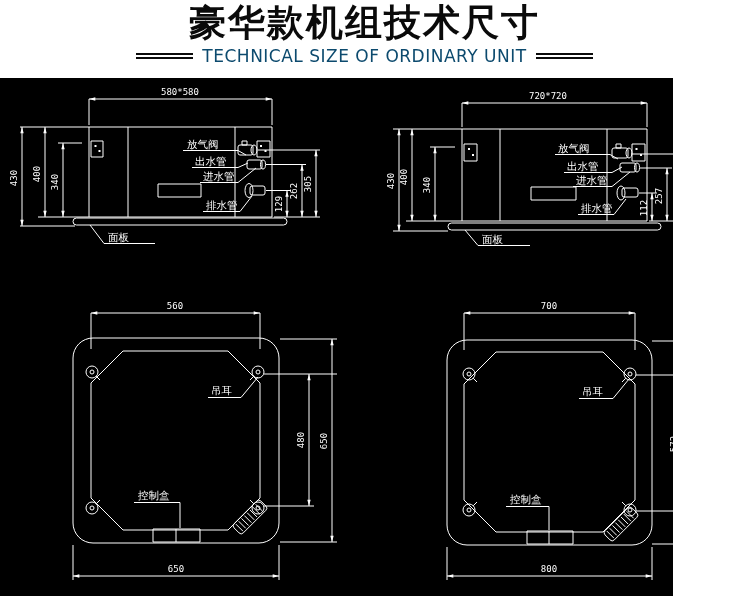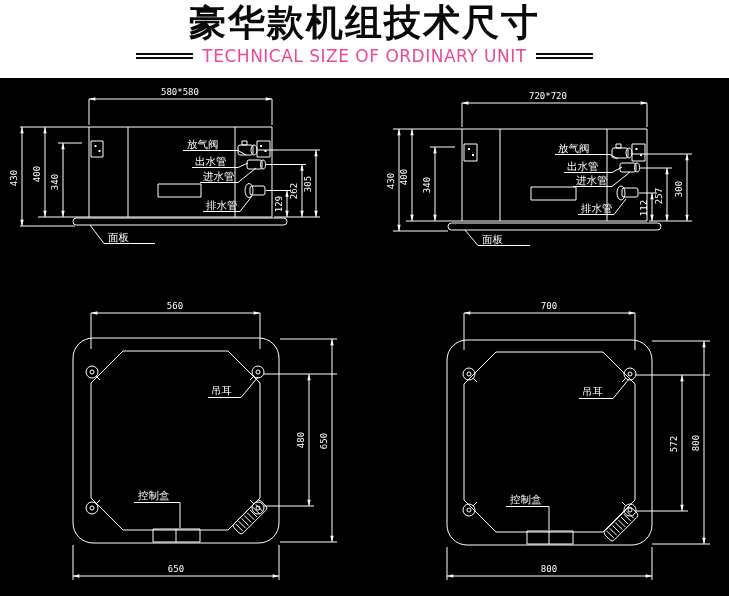--- a/index.html
+++ b/index.html
@@ -1,23 +1,23 @@
 <!DOCTYPE html>
 <html><head>
 <meta charset="utf-8">
 <style>
   * { margin:0; padding:0; box-sizing:border-box; }
   html,body { width:729px; height:596px; }
   body { background:#ffffff; font-family:"DejaVu Sans", sans-serif; }
-  .page { position:relative; width:729px; height:596px; overflow:hidden; background:#ffffff; }
+  .page { position:relative; width:673px; height:596px; overflow:hidden; background:#ffffff; }
   .header { position:absolute; top:0; left:0; width:729px; height:78px; background:#ffffff; text-align:center; }
   .title { margin-top:1px; font-size:37px; font-weight:bold; color:#0a0a0a; letter-spacing:2px; line-height:1.2; }
   .subtitle-row { display:flex; align-items:center; justify-content:center; margin-top:1px; }
   .rule { width:57px; height:6px; border-top:2px solid #0a0a0a; border-bottom:2px solid #0a0a0a; margin:0 9px; }
-  .subtitle { font-size:17px; color:#ec4899; letter-spacing:0.5px; white-space:nowrap; }
+  .subtitle { font-size:17px; color:#0c4a6e; letter-spacing:0.5px; white-space:nowrap; }
   .canvas { position:absolute; top:78px; left:0; width:729px; height:518px; background:#000000; }
   svg text { fill:#ffffff; stroke:none; }
   .dim-t { font-size:9px; font-family:"DejaVu Sans Mono", monospace; }
   .lbl { font-size:10.5px; font-family:"DejaVu Sans", sans-serif; }
   svg path, svg rect, svg line, svg circle, svg ellipse, svg polygon {
     stroke:#ffffff; fill:none; stroke-width:1; vector-effect:non-scaling-stroke;
   }
   svg rect.dot { fill:#ffffff; stroke:none; }
 </style>
 </head>

